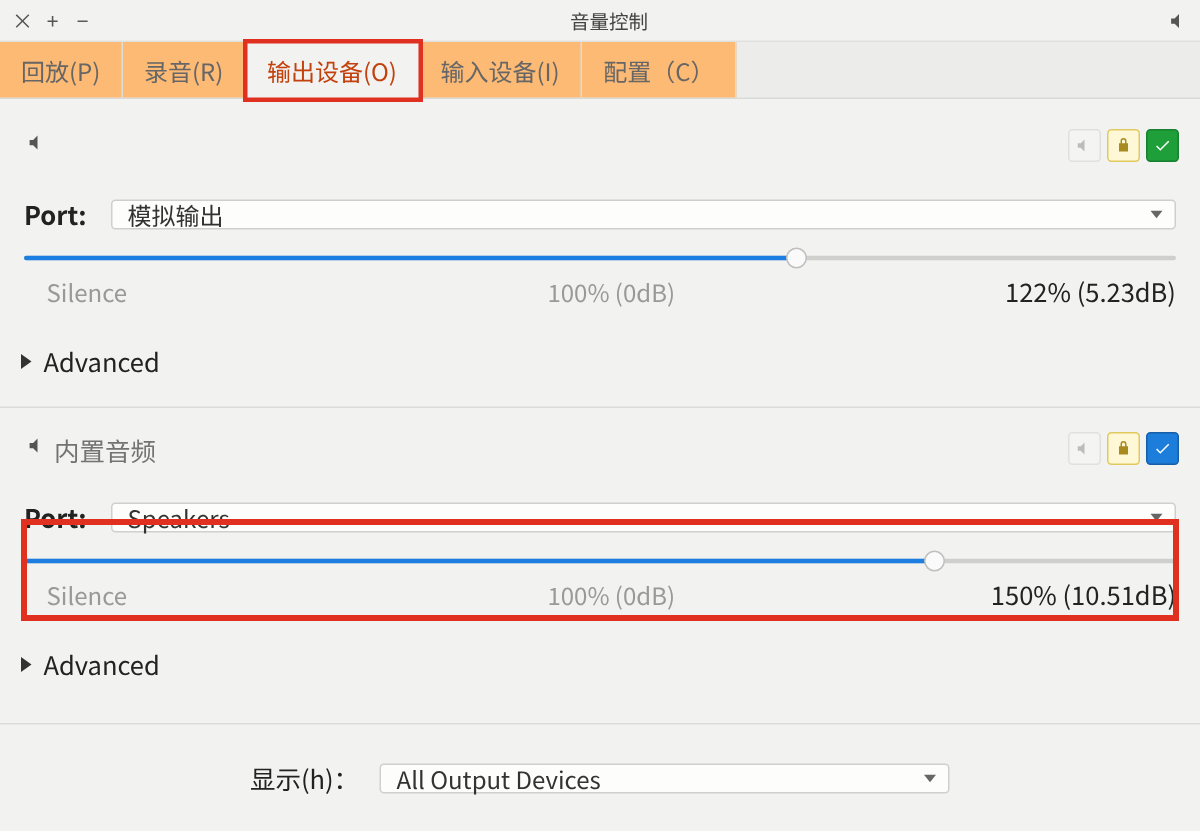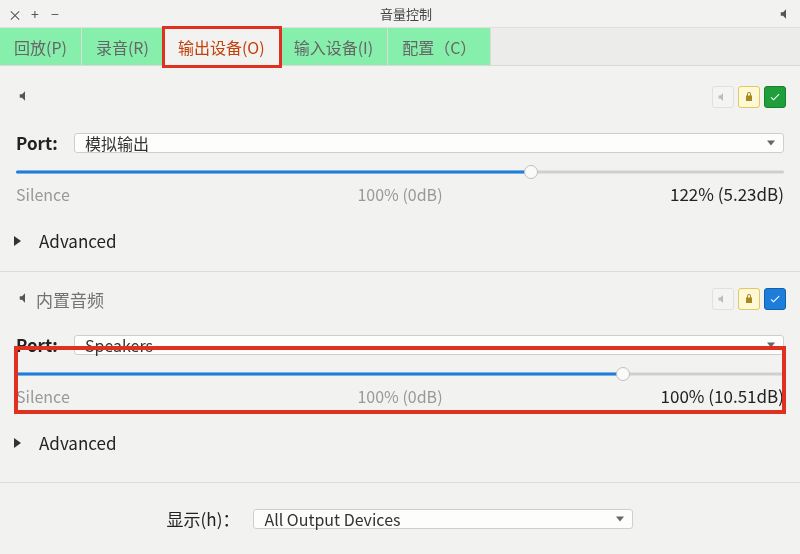--- a/index.html
+++ b/index.html
@@ -50,21 +50,21 @@
     position: relative;
   }
   .tab {
     padding: 0 14px;
     display: flex; align-items: center;
     font-size: 16px;
     color: #666;
     border-right: 1px solid #dcdcda;
     cursor: pointer;
     position: relative;
-    background: #86efac;
+    background: #fdba74;
   }
   .tab.active {
     background: #f2f2f0;
     color: #c2410c;
     border-bottom: 1px solid #f2f2f0;
     margin-bottom: -1px;
   }
   .highlight-red {
     outline: 3px solid #e03020;
     outline-offset: -1px;
@@ -178,20 +178,21 @@
     border-radius: 50%;
     transform: translate(-50%, -50%);
     cursor: pointer;
   }
   .scale-row {
     display: flex;
     align-items: center;
     margin-top: 2px;
     font-size: 16px;
     color: #999;
+    margin-left: 15px;
   }
   .scale-row .silence { }
   .scale-row .center {
     position: absolute;
     left: 50%;
     transform: translateX(-50%);
   }
   .scale-row .value {
     margin-left: auto;
     color: #222;
@@ -199,21 +200,21 @@
   }
   .scale-container { position: relative; display: flex; align-items: center; }
 
   .advanced {
     margin-top: 22px;
     font-size: 17px;
     color: #222;
     cursor: pointer;
     display: flex;
     align-items: center;
-    gap: 18px;
+    gap: 8px;
   }
   .advanced .tri {
     display: inline-block;
     width: 0; height: 0;
     border-top: 5px solid transparent;
     border-bottom: 5px solid transparent;
     border-left: 7px solid #333;
   }
   .divider {
     height: 1px;
@@ -358,21 +359,21 @@
 
     <div class="slider-wrap">
       <div class="slider">
         <div class="track"></div>
         <div class="fill" style="width:79%"></div>
         <div class="thumb" style="left:79%"></div>
       </div>
       <div class="scale-row scale-container">
         <span class="silence">Silence</span>
         <span class="center">100% (0dB)</span>
-        <span class="value">100% (10.51dB)</span>
+        <span class="value">150% (10.51dB)</span>
       </div>
     </div>
 
     <div class="advanced">
       <span class="tri"></span>
       <span>Advanced</span>
     </div>
   </div>
 
 </div>

